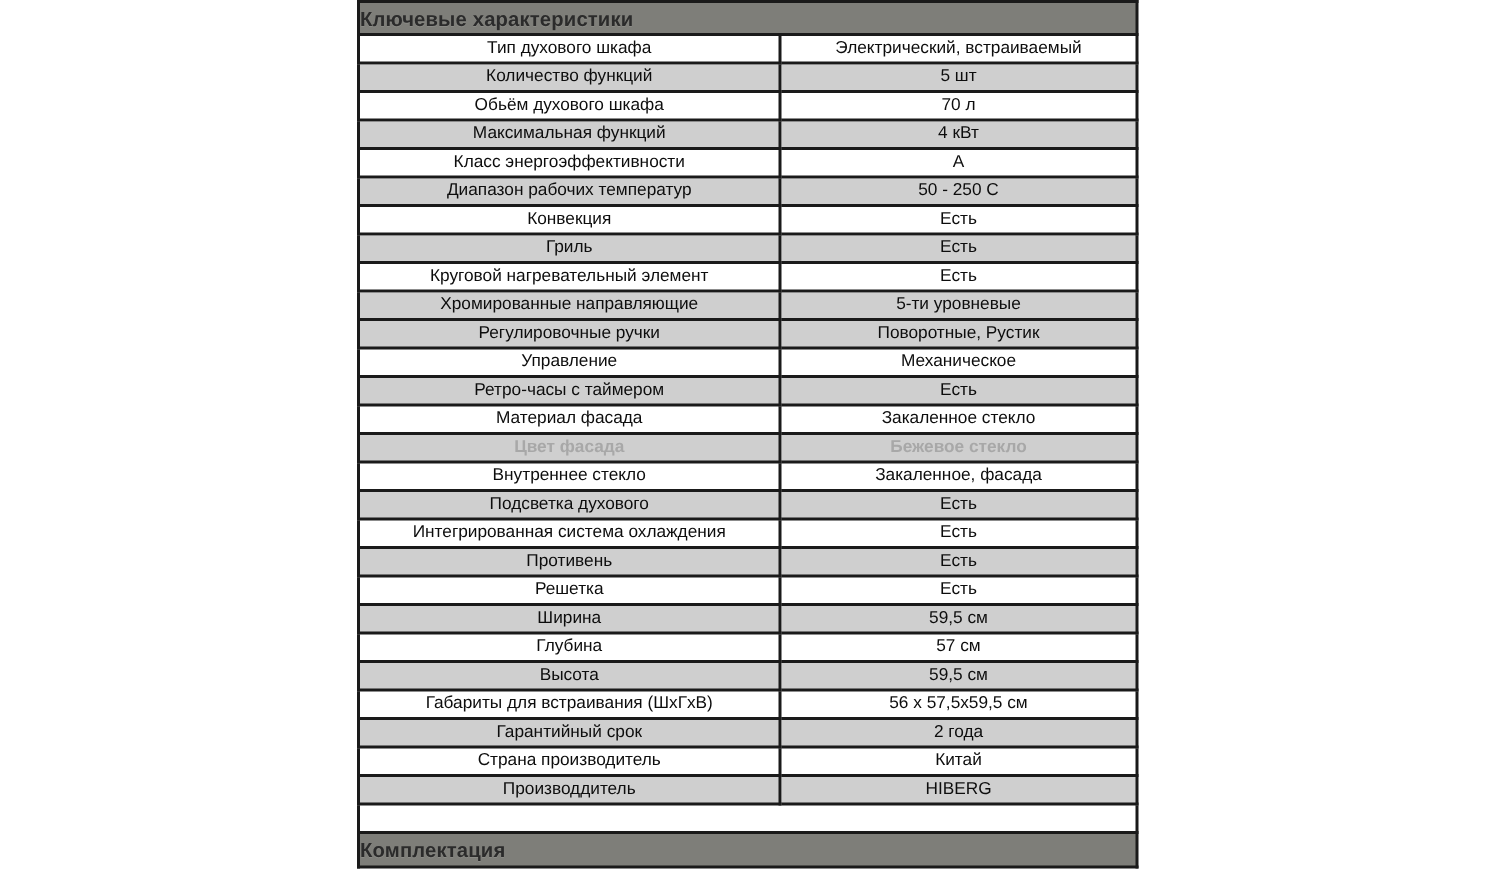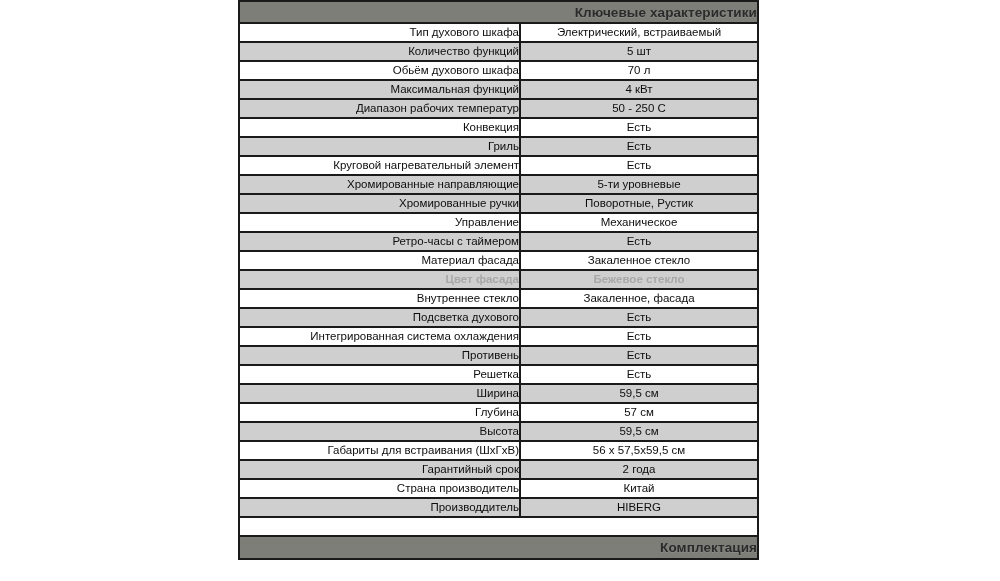--- a/index.html
+++ b/index.html
@@ -53,35 +53,35 @@
     white-space: nowrap;
   }
 
   
   tr.section-row td {
     background: #7e7e79;
     border: 2px solid #1a1a1a;
     border-left: 2px solid #1a1a1a;
     border-right: 2px solid #1a1a1a;
     height: 20px;
-    text-align: right;
+    text-align: left;
     font-size: 13.5px;
     font-weight: bold;
     color: #2b2b2b;
     letter-spacing: 0.1px;
     text-shadow: 0 1px 0 rgba(255,255,255,0.10);
   }
   tr.section-row.second td {
     height: 21px;
     font-size: 13.5px;
   }
 
   
   td.label {
-    text-align: right;
+    text-align: center;
     padding-left: 5px;
   }
   td.value {
     text-align: center;
   }
 
   
   tr.odd td { background: #cfcfcf; }
   tr.even td { background: #ffffff; }
 
@@ -126,20 +126,24 @@
             <td class="value">5 шт</td>
           </tr>
           <tr class="even">
             <td class="label">Обьём духового шкафа</td>
             <td class="value">70 л</td>
           </tr>
           <tr class="odd">
             <td class="label">Максимальная функций</td>
             <td class="value">4 кВт</td>
           </tr>
+          <tr class="even">
+            <td class="label">Класс энергоэффективности</td>
+            <td class="value">А</td>
+          </tr>
           <tr class="odd">
             <td class="label">Диапазон рабочих температур</td>
             <td class="value">50 - 250 С</td>
           </tr>
           <tr class="even">
             <td class="label">Конвекция</td>
             <td class="value">Есть</td>
           </tr>
           <tr class="odd">
             <td class="label">Гриль</td>
@@ -147,21 +151,21 @@
           </tr>
           <tr class="even">
             <td class="label">Круговой нагревательный элемент</td>
             <td class="value">Есть</td>
           </tr>
           <tr class="odd">
             <td class="label">Хромированные направляющие</td>
             <td class="value">5-ти уровневые</td>
           </tr>
           <tr class="odd">
-            <td class="label">Хромированные ручки</td>
+            <td class="label">Регулировочные ручки</td>
             <td class="value">Поворотные, Рустик</td>
           </tr>
           <tr class="even">
             <td class="label">Управление</td>
             <td class="value">Механическое</td>
           </tr>
           <tr class="odd">
             <td class="label">Ретро-часы с таймером</td>
             <td class="value">Есть</td>
           </tr>

